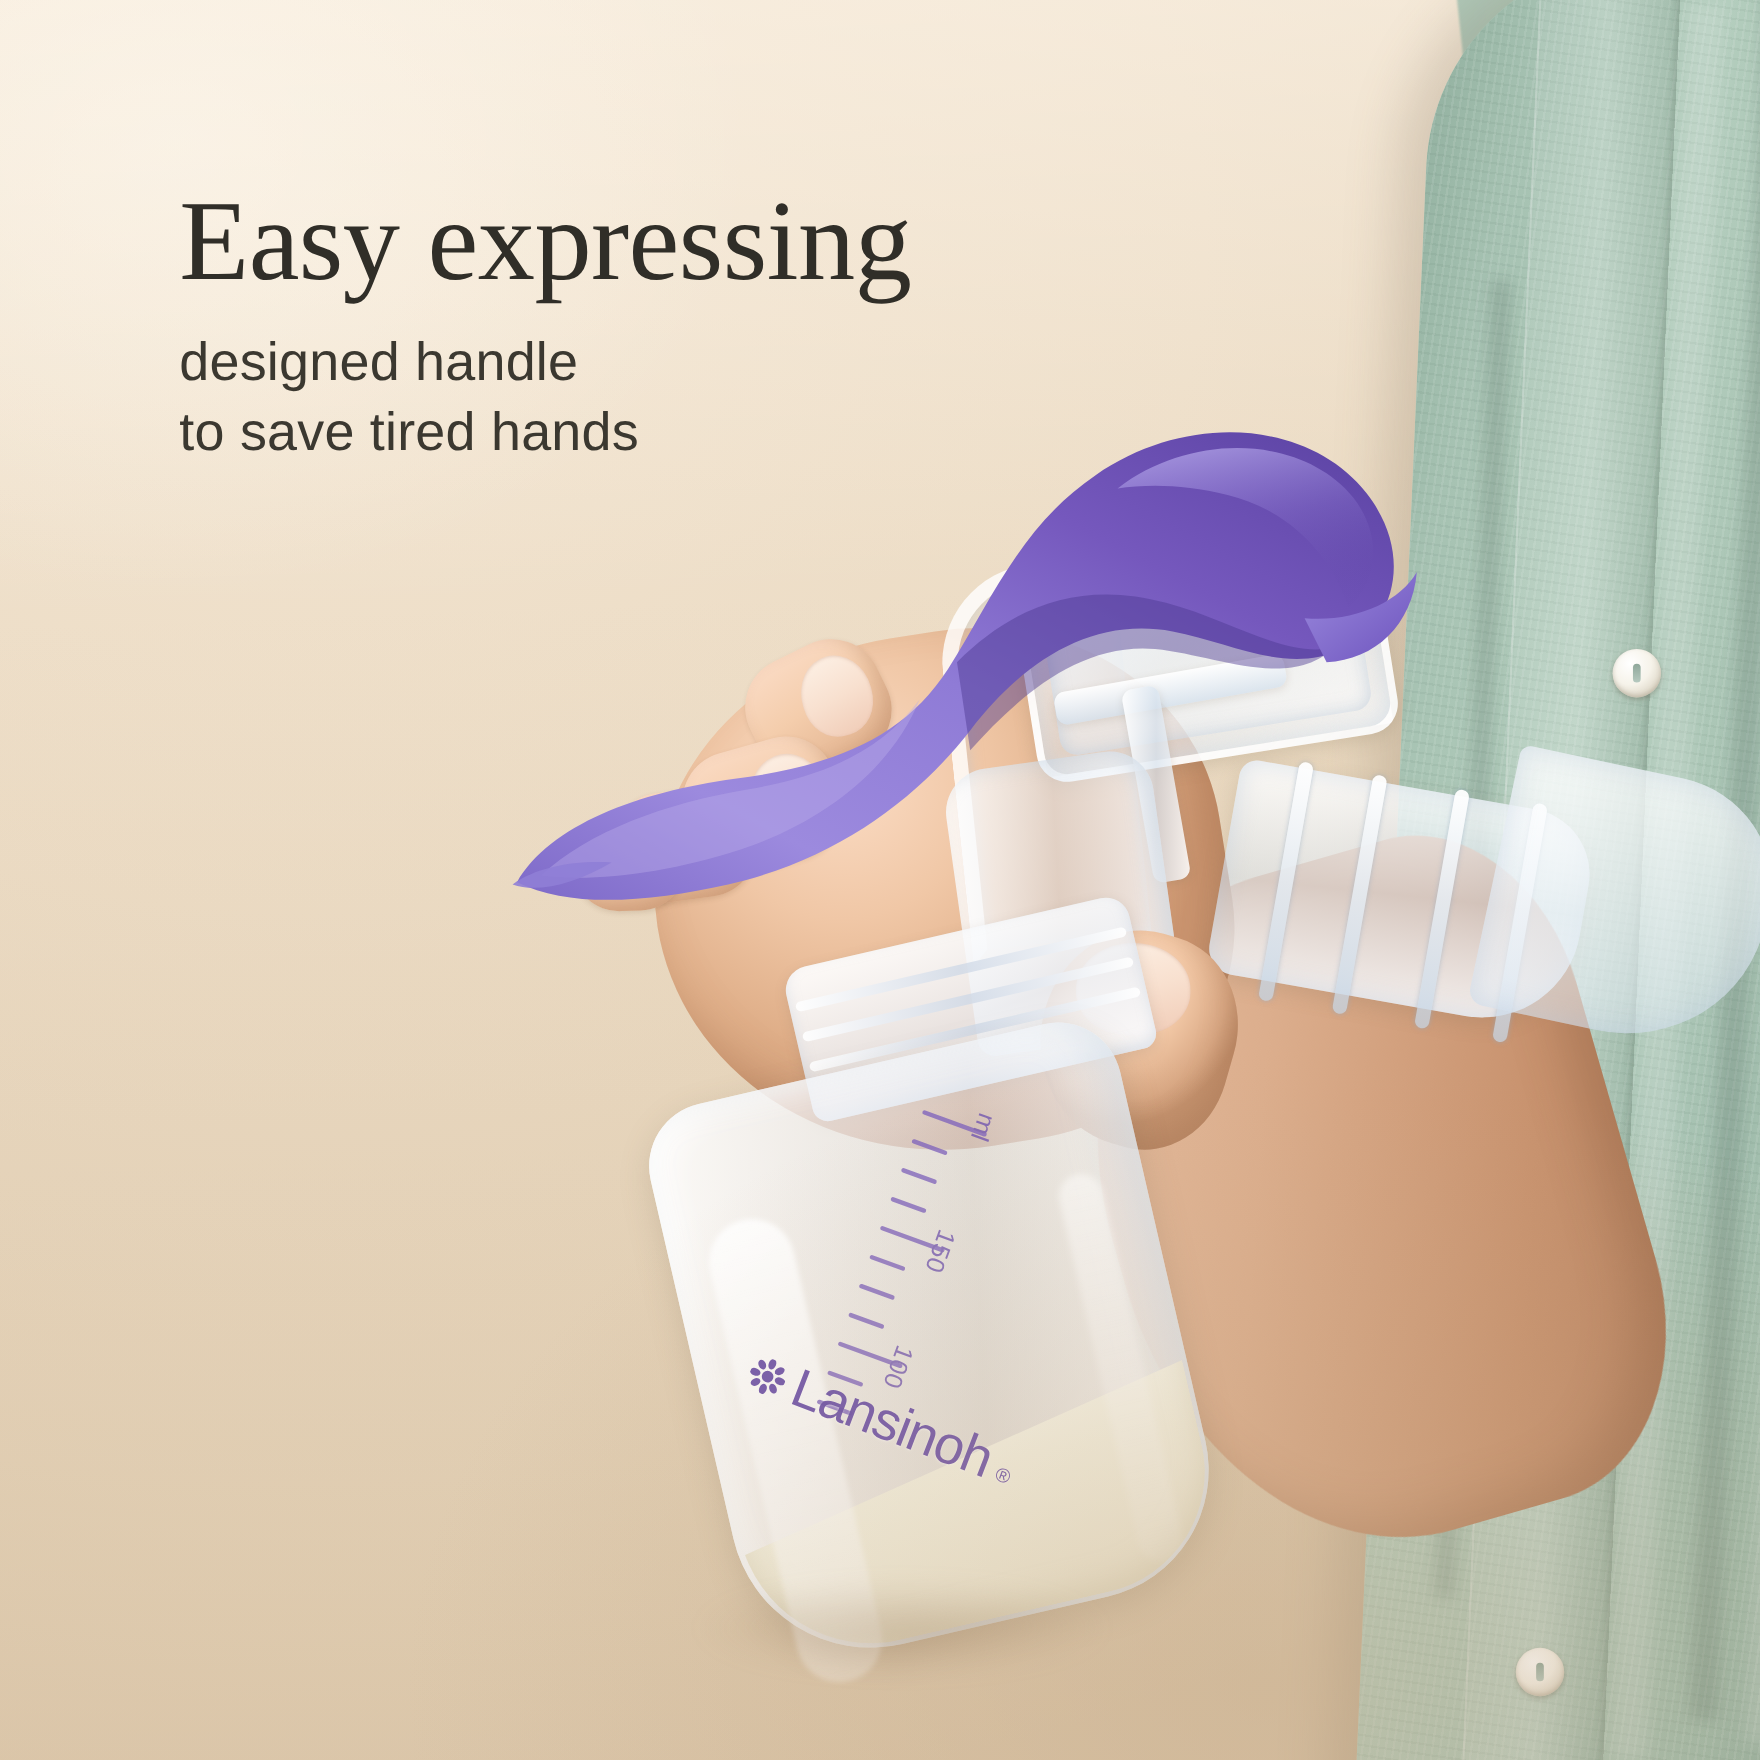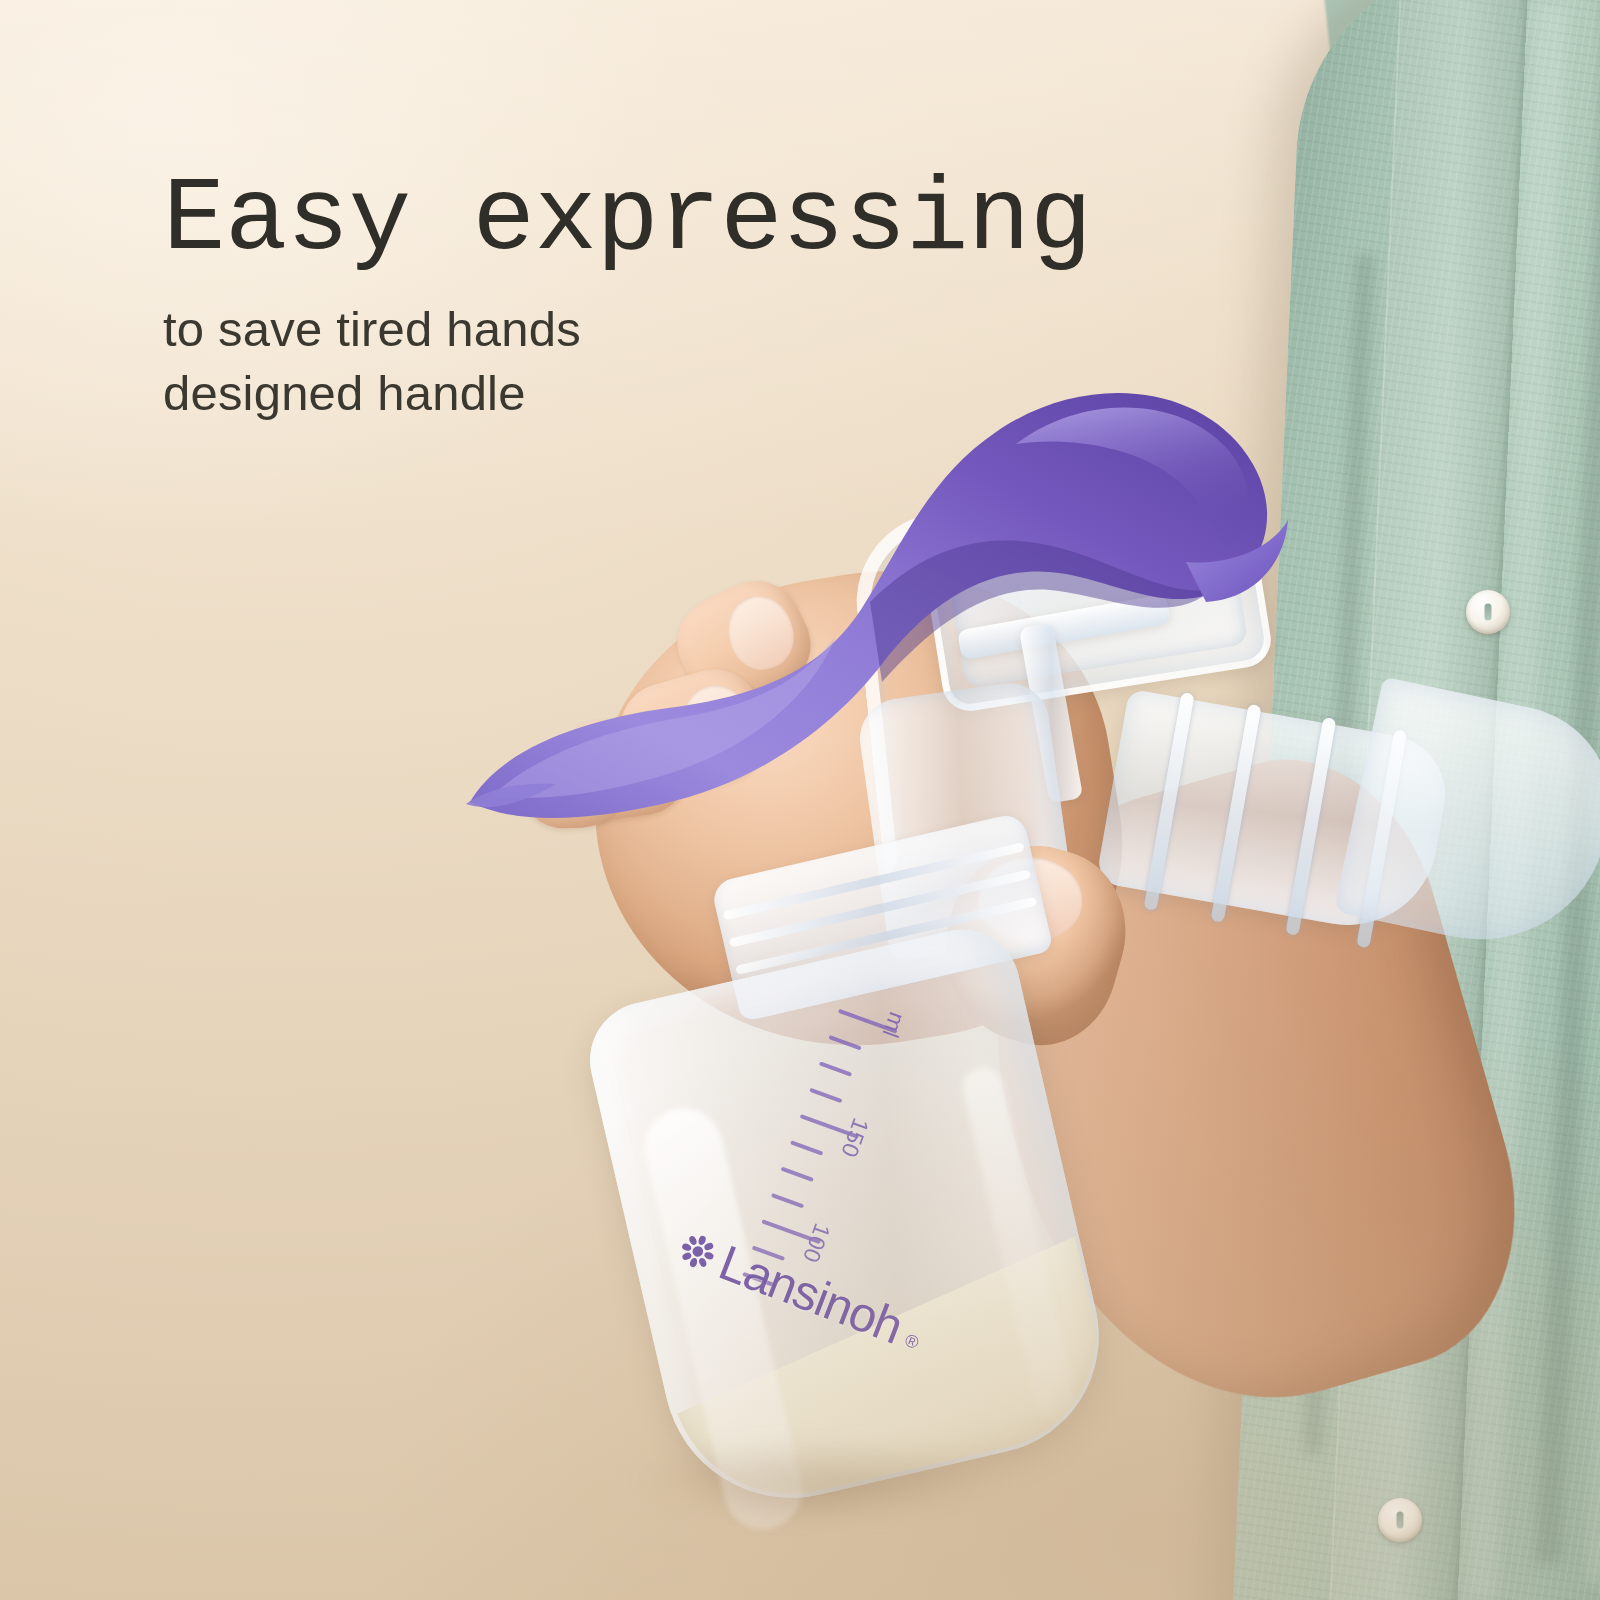--- a/index.html
+++ b/index.html
@@ -16,21 +16,21 @@
   }
   
   .bg-wash{position:absolute;inset:0;pointer-events:none;}
   .bg-wash.v1{background:linear-gradient(178deg, rgba(255,248,238,.55) 0%, rgba(255,248,238,0) 34%, rgba(210,186,154,.30) 100%);}
   .bg-wash.v2{background:radial-gradient(70% 52% at 72% 96%, rgba(196,168,134,.42) 0%, rgba(196,168,134,0) 70%);}
   .bg-wash.v3{background:radial-gradient(46% 36% at 10% 8%, rgba(255,252,245,.40) 0%, rgba(255,252,245,0) 72%);}
 
   
   .copy{position:absolute;left:163px;top:168px;width:780px;}
   .headline{
-    font-family:Liberation Mono, monospace;
+    font-family:Liberation Serif, serif;
     font-size:104px;line-height:1.0;letter-spacing:-0.5px;
     color:#302e28;margin:0 0 26px 0;font-weight:400;white-space:nowrap;
   }
   .subcopy{
     font-family:"Liberation Sans", sans-serif;
     font-size:49px;line-height:1.30;color:#3b3830;
     font-weight:300;margin:0;letter-spacing:.2px;
   }
   .subcopy span{display:block;}
 
@@ -405,18 +405,18 @@
     </div>
 
     <div class="soft-shadow"></div>
   </div>
 
   <div class="bg-wash v2"></div>
 
   <div class="copy">
     <h1 class="headline">Easy expressing</h1>
     <p class="subcopy">
+      <span>designed handle</span>
       <span>to save tired hands</span>
-      <span>designed handle</span>
     </p>
   </div>
 
 </div>
 
 </body></html>

